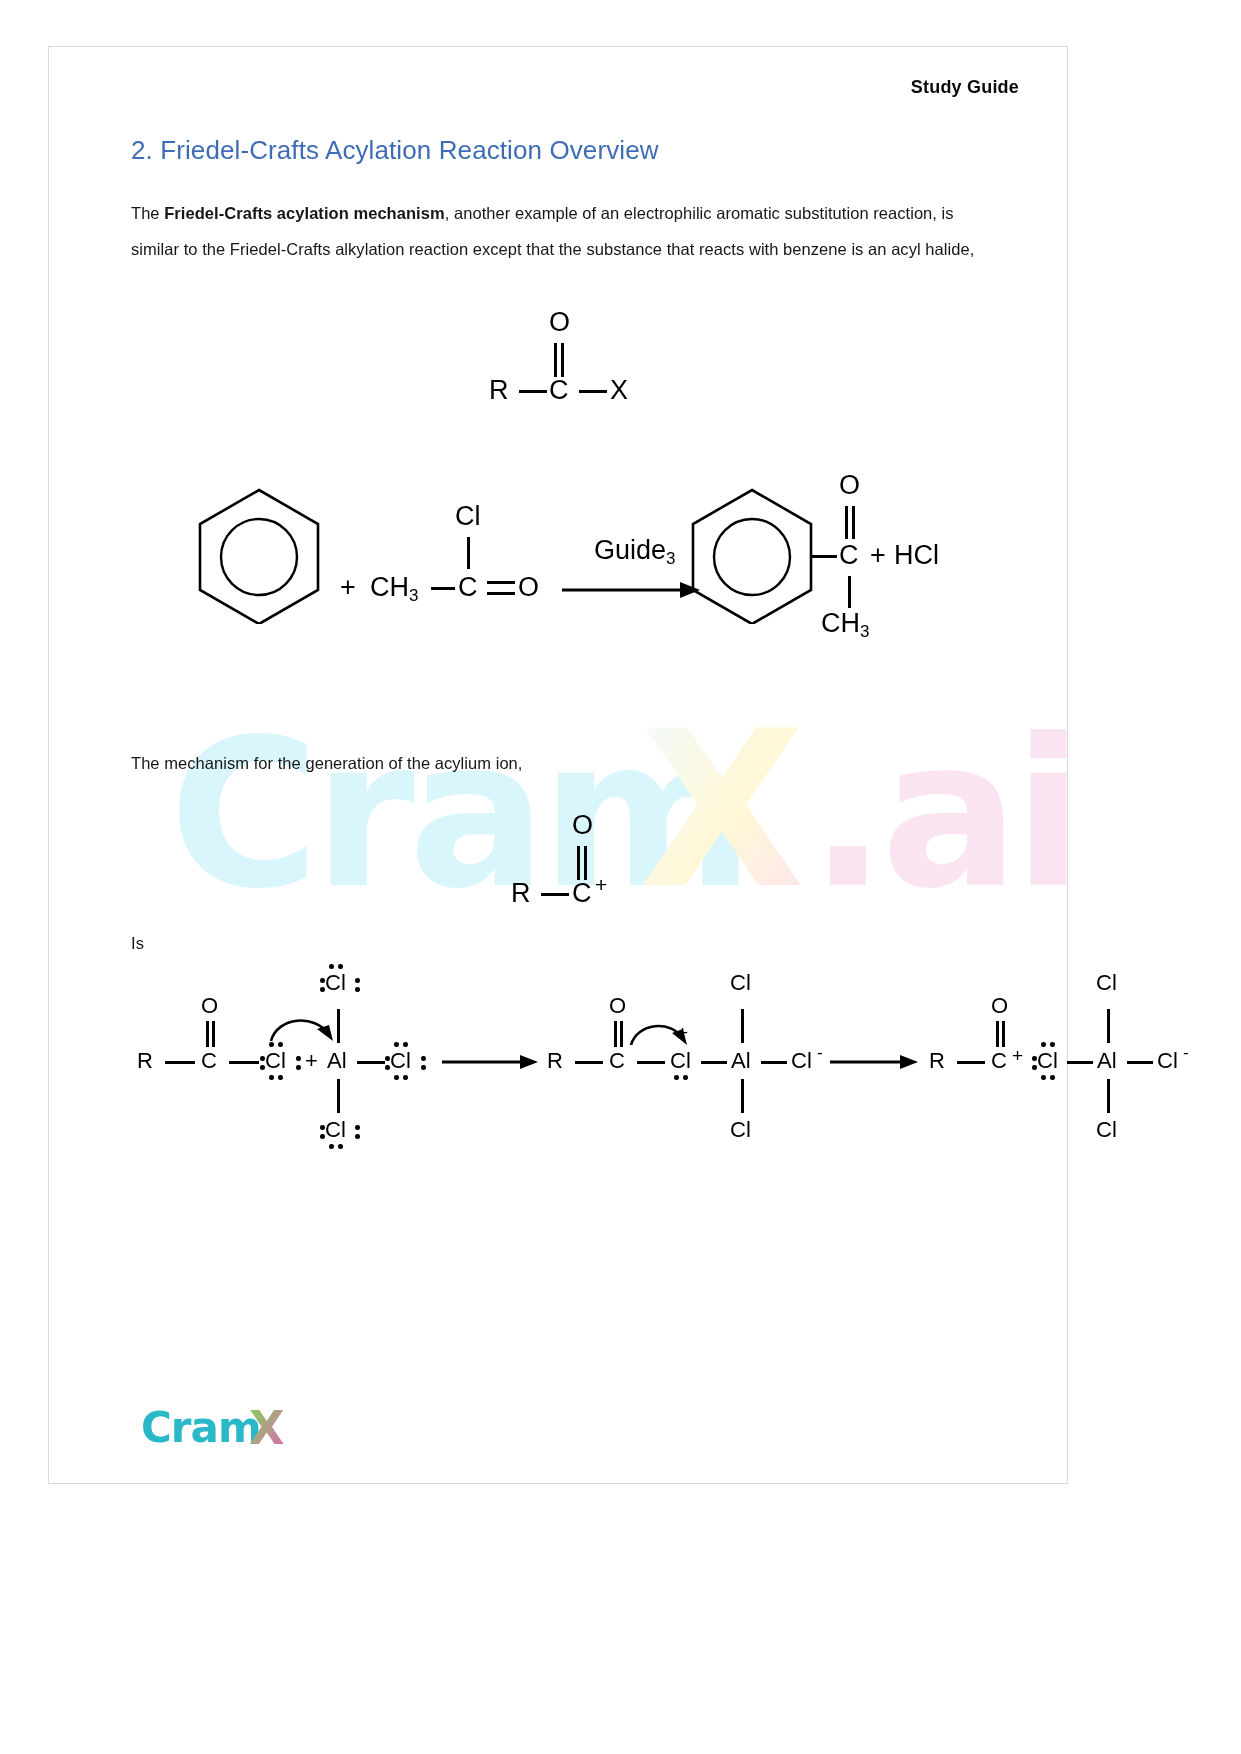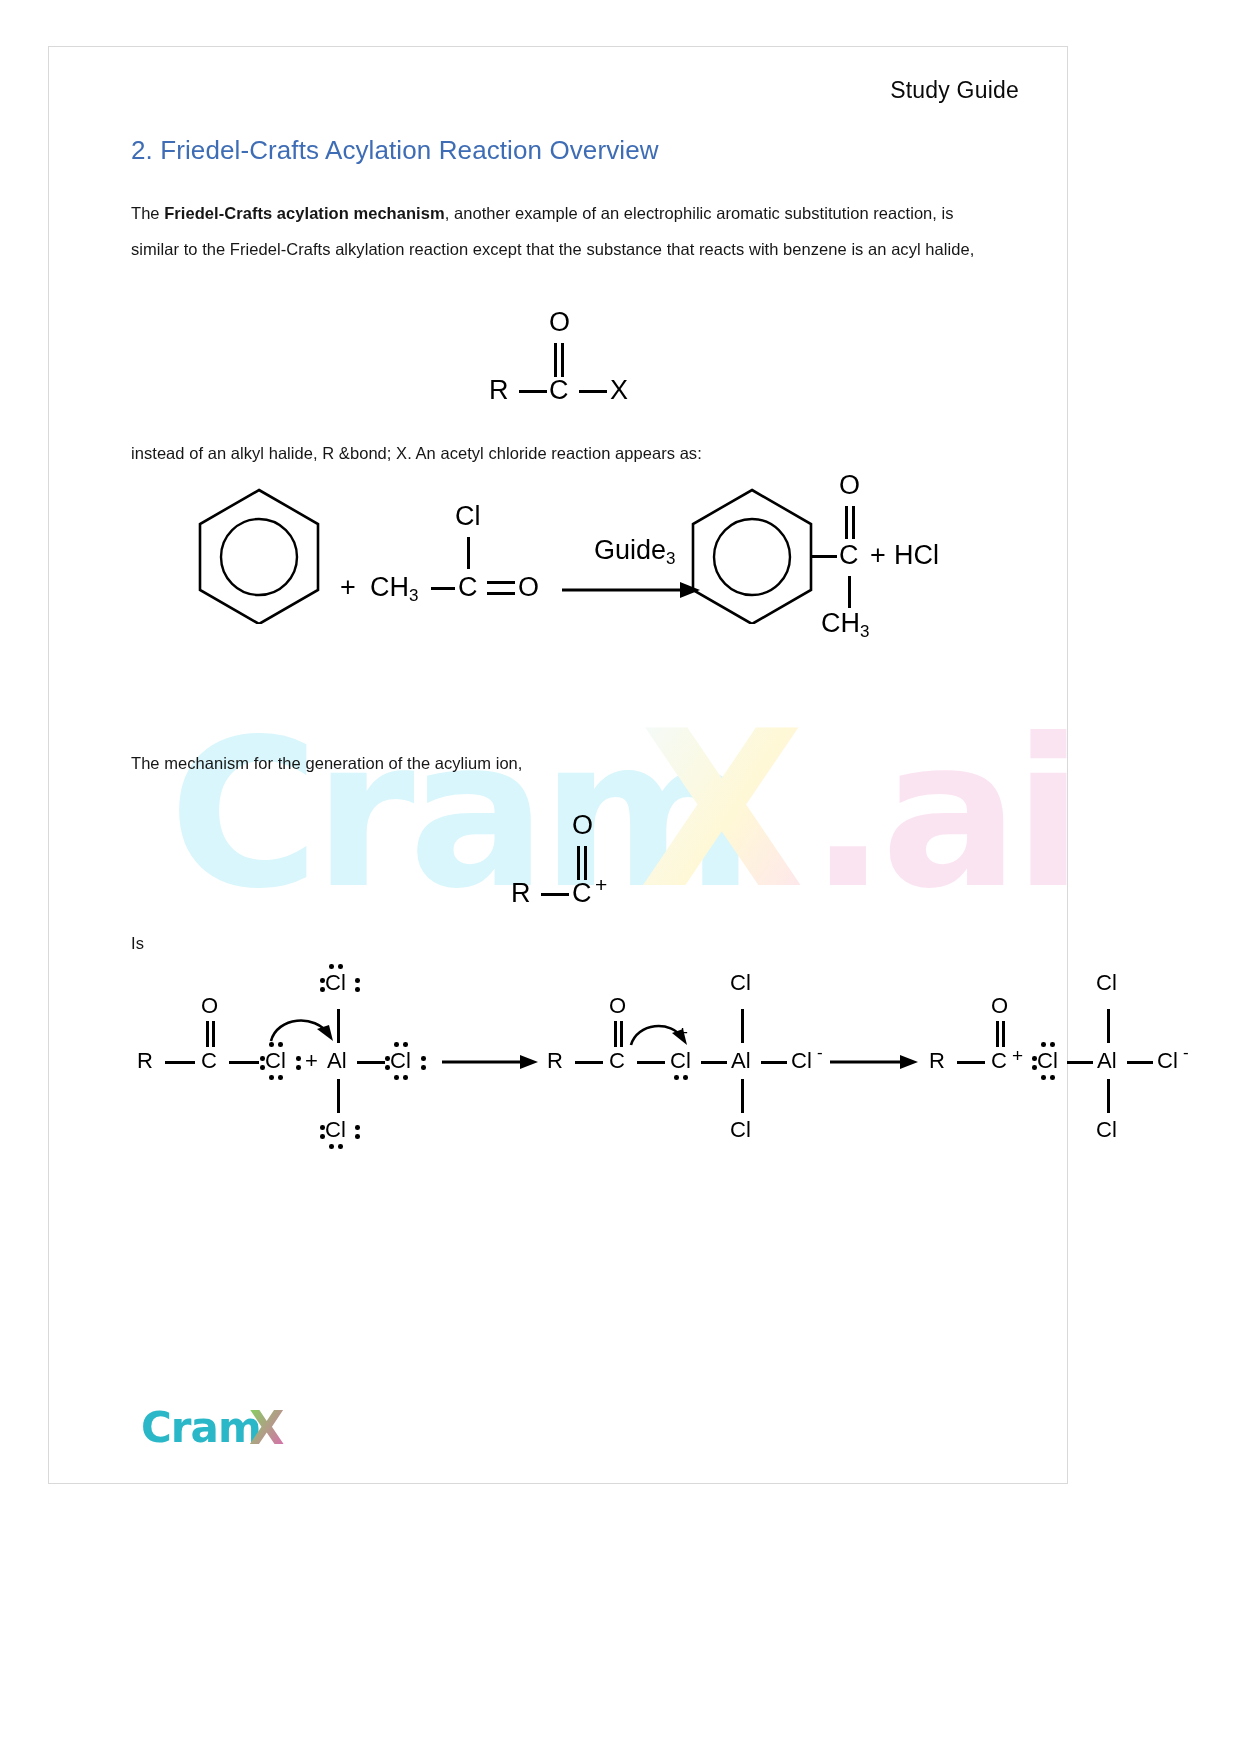--- a/index.html
+++ b/index.html
@@ -1,20 +1,20 @@
 <!DOCTYPE html>
 <html><head>
 <meta charset="utf-8">
 <style>
   html,body{margin:0;padding:0;background:#ffffff;}
   body{width:1241px;height:1754px;font-family:"Liberation Sans",sans-serif;position:relative;overflow:hidden;}
 
   .page{position:absolute;left:48px;top:46px;width:1020px;height:1438px;background:#fff;border:1px solid #d9d9d9;box-sizing:border-box;}
 
-  .doc-title{position:absolute;right:48px;top:30px;font-size:23px;font-weight:normal;color:#0a0a0a;letter-spacing:.2px;}
+  .doc-title{position:absolute;right:48px;top:30px;font-size:18px;font-weight:bold;color:#0a0a0a;letter-spacing:.2px;}
 
   .section-heading{position:absolute;left:82px;top:88px;font-size:26px;color:#3e6db5;font-weight:400;letter-spacing:.1px;}
 
   .para{position:absolute;font-size:16.5px;color:#161616;line-height:36px;letter-spacing:.05px;}
   .para b{font-weight:bold;}
 
   
   .watermark{position:absolute;left:120px;top:660px;width:900px;height:230px;pointer-events:none;}
 
   
@@ -60,21 +60,20 @@
 
     <div class="bond-h" style="left:470px;top:343px;width:28px;"></div>
 
     <div class="chem atom" style="left:500px;top:330px;">C</div>
 
     <div class="bond-h" style="left:530px;top:343px;width:28px;"></div>
 
     <div class="chem atom" style="left:561px;top:330px;">X</div>
   </div>
 
-  <div class="para" style="left:82px;top:388px;width:880px;">instead of an alkyl halide, R &amp;bond; X. An acetyl chloride reaction appears as:</div>
 
   <div>
 
     <div class="ring" style="left:145px;top:437px;">
       <svg width="130" height="140" viewBox="0 0 130 140">
         <polygon points="65,6 124,40 124,106 65,140 6,106 6,40" fill="none" stroke="#000" stroke-width="2.6"></polygon>
         <circle cx="65" cy="73" r="38" fill="none" stroke="#000" stroke-width="2.4"></circle>
       </svg>
     </div>
 

